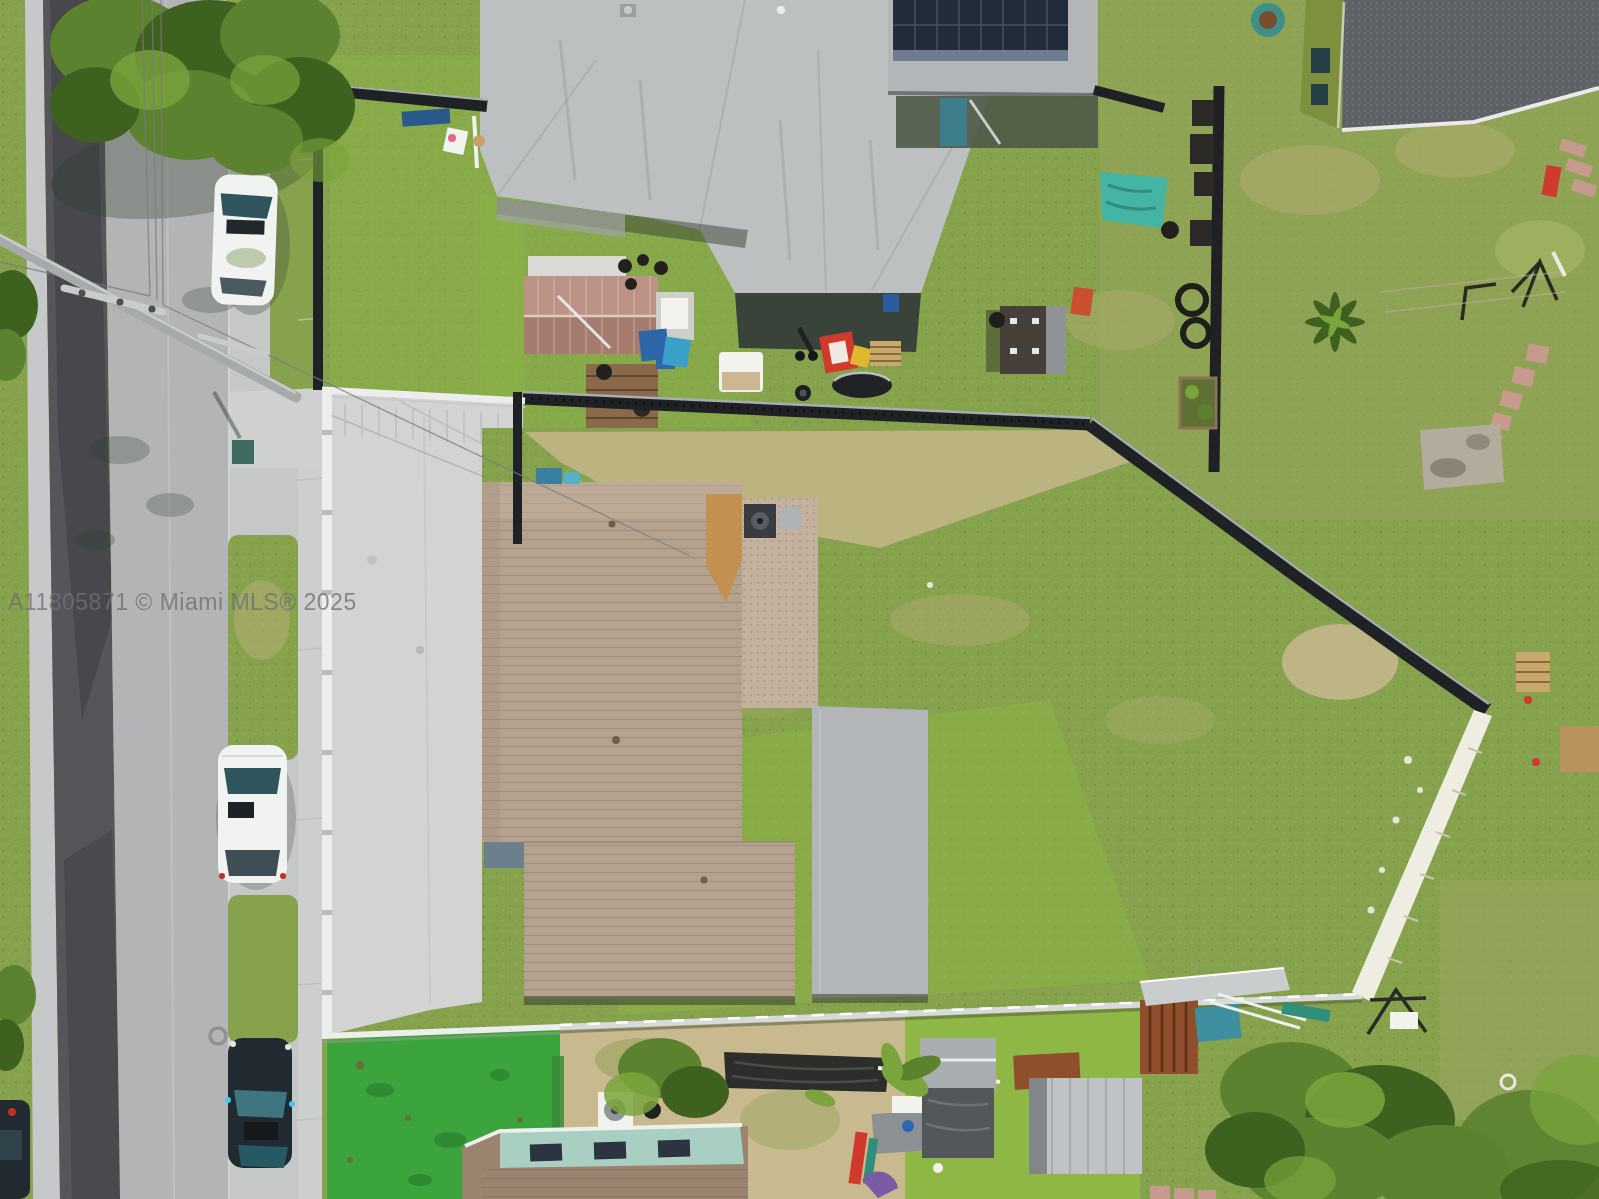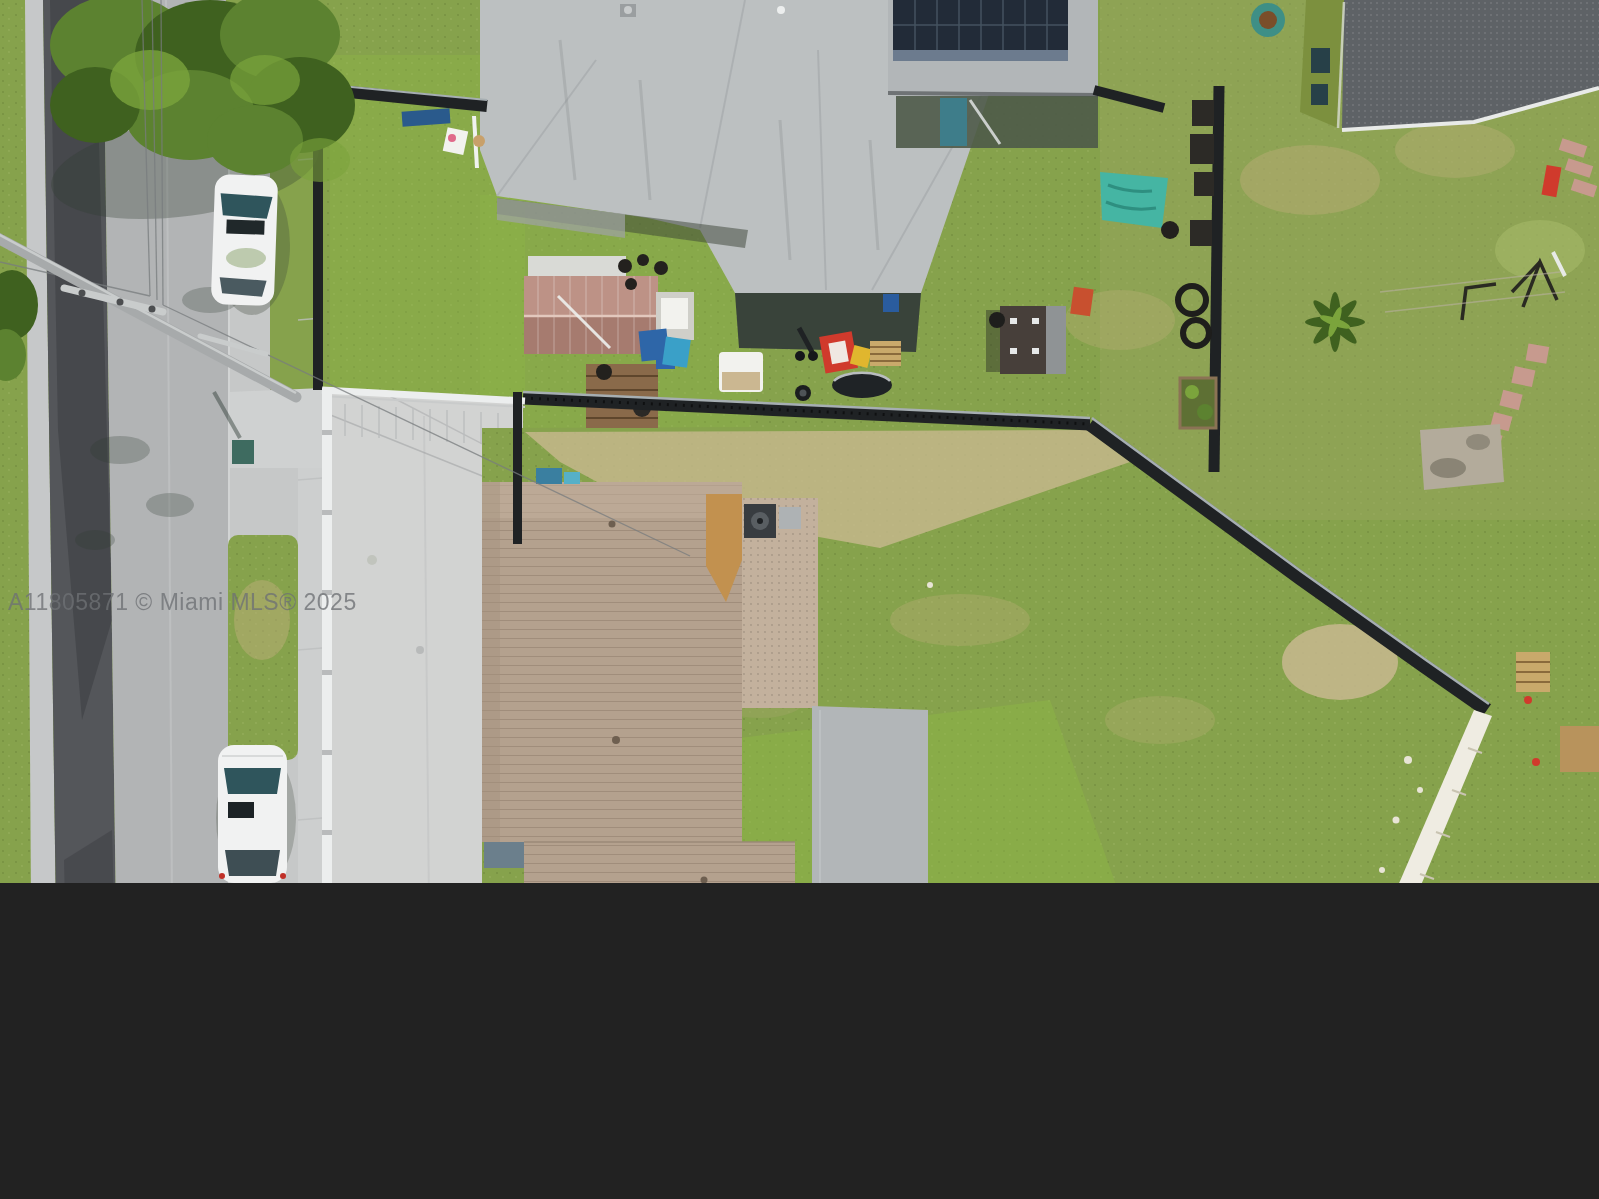--- a/index.html
+++ b/index.html
@@ -1,16 +1,16 @@
 <!DOCTYPE html>
 <html style="--grassBase: #86a24c; --grassBright: #8fb945; --grassLight: #a9bd6b; --grassOlive: #9aa45f; --grassDry: #bcae78; --turfGreen: #3ba43d; --turfDark: #2e8a33; --treeDark: #3f611f; --treeMid: #5c8230; --treeLight: #7ba43c; --roadAsphalt: #54565a; --asphaltDark: #46484c; --roadLight: #b2b4b5; --gutterConcrete: #c6c8c9; --sidewalk: #cdcfcf; --driveway: #d2d3d2; --drivewayShade: #bfc1c2; --whiteFence: #eceeee; --silverFence: #d6dada; --blackFence: #1f2224; --fenceHighlight: #a6aeb2; --whiteWall: #efece2; --roofGrayLight: #bcc0c1; --roofGray: #b2b6b8; --roofGrayDark: #a6aaac; --eaveShadow: #39433a; --solarPanel: #222b38; --solarLine: #45525f; --solarShadow: #5f7186; --roofDarkGray: #5e6266; --greenWall: #7c903e; --roofTan: #b4a18e; --roofTanLight: #c3b19d; --roofTanDark: #a5927f; --plywood: #c2914f; --roofBrownBottom: #9a8470; --tealRoof: #a9cfc2; --shedMauve: #bd9286; --shedMauveDark: #a67b6f; --shedDark: #473f3a; --shedGrayStripe: #8f9395; --rust: #8f4e2c; --tarpBlack: #2c2e2b; --tealTarp: #45b5a3; --sand: #c8b98f; --woodBrown: #8a6a4a; --carWhite: #f1f2f2; --glassTeal: #2f555c; --glassTealLight: #3e7580; --carDark: #222a31; --poleGray: #a7aaab; --poleLight: #c9cccc; --acTeal: #3e7d8a; --redItem: #d03a2c; --yellowItem: #e0b62e; --blueItem: #2f64ae; --tealItem: #2f8f7a; --purpleItem: #7b5ba3; --brickPink: #c79a8e; --padGray: #b3ab9b; --whiteItem: #f2f2ee; --watermark: #6e7175;"><head>
 <meta charset="utf-8">
 <style>
   html,body{margin:0;padding:0;background:#222;}
-  .stage{position:relative;width:1599px;height:883px;overflow:hidden;background:var(--grassBase,#86a24c);
+  .stage{position:relative;width:1599px;height:1199px;overflow:hidden;background:var(--grassBase,#86a24c);
          font-family:"Liberation Sans", sans-serif;}
   svg{position:absolute;inset:0;display:block;}
   .wm{font-family:"Liberation Sans", sans-serif;font-size:23px;letter-spacing:.5px;
       fill:var(--watermark,#6e7175);fill-opacity:.78;}
 </style>
 </head>
 <body>
 
 <div class="stage">
 <svg viewBox="0 0 1599 1199" width="1599" height="1199">

